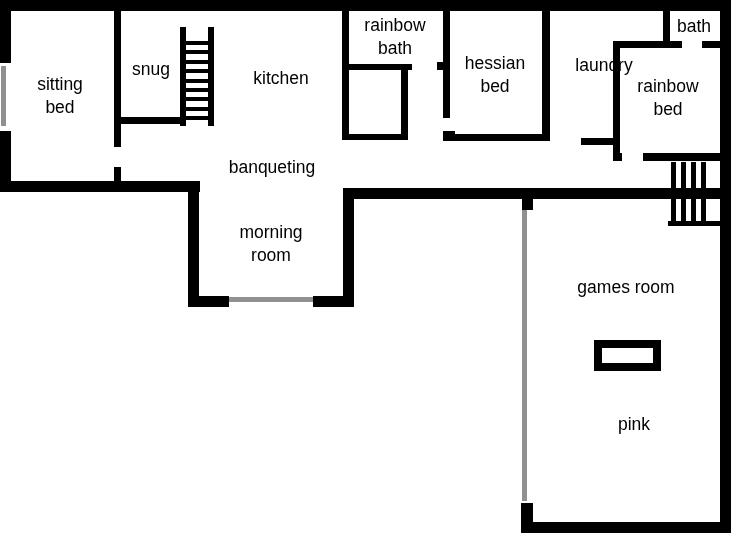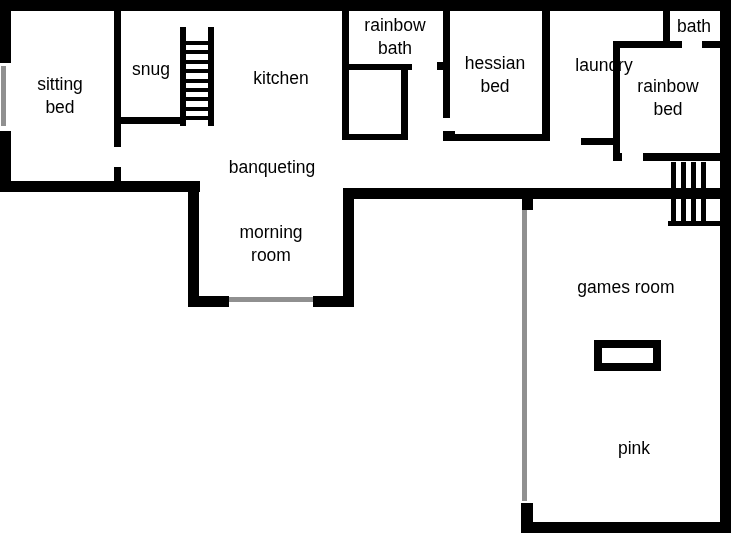--- a/index.html
+++ b/index.html
@@ -119,17 +119,17 @@
   <div class="room-label" style="left:272px; top:167px;">
     <div>banqueting</div>
   </div>
   <div class="room-label" style="left:626px; top:287px;">
     <div>games room</div>
   </div>
   <div class="room-label" style="left:271px; top:244px;">
     <div>morning</div>
     <div>room</div>
   </div>
-  <div class="room-label" style="left:634px; top:448px;">
+  <div class="room-label" style="left:634px; top:424px;">
     <div>pink</div>
   </div>
 
 </div>
 
 </body></html>

